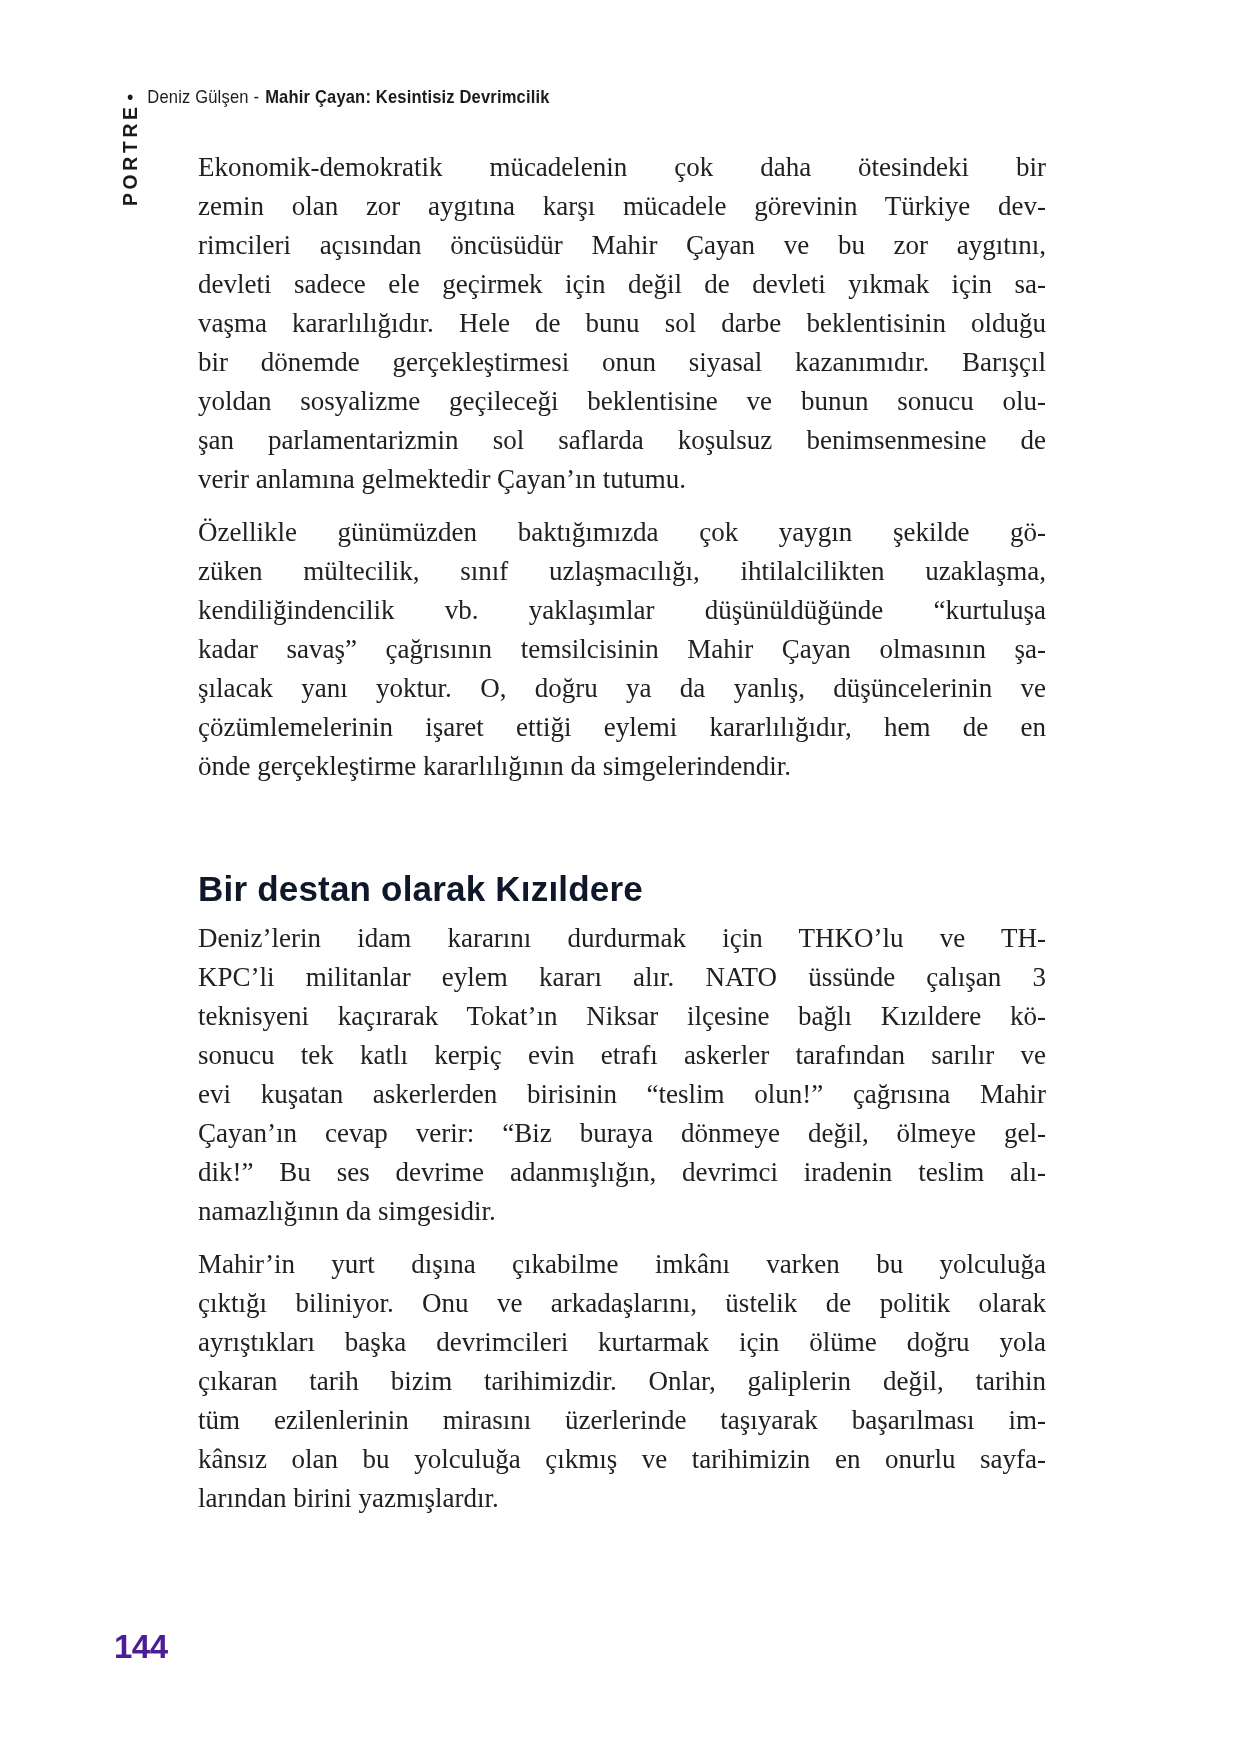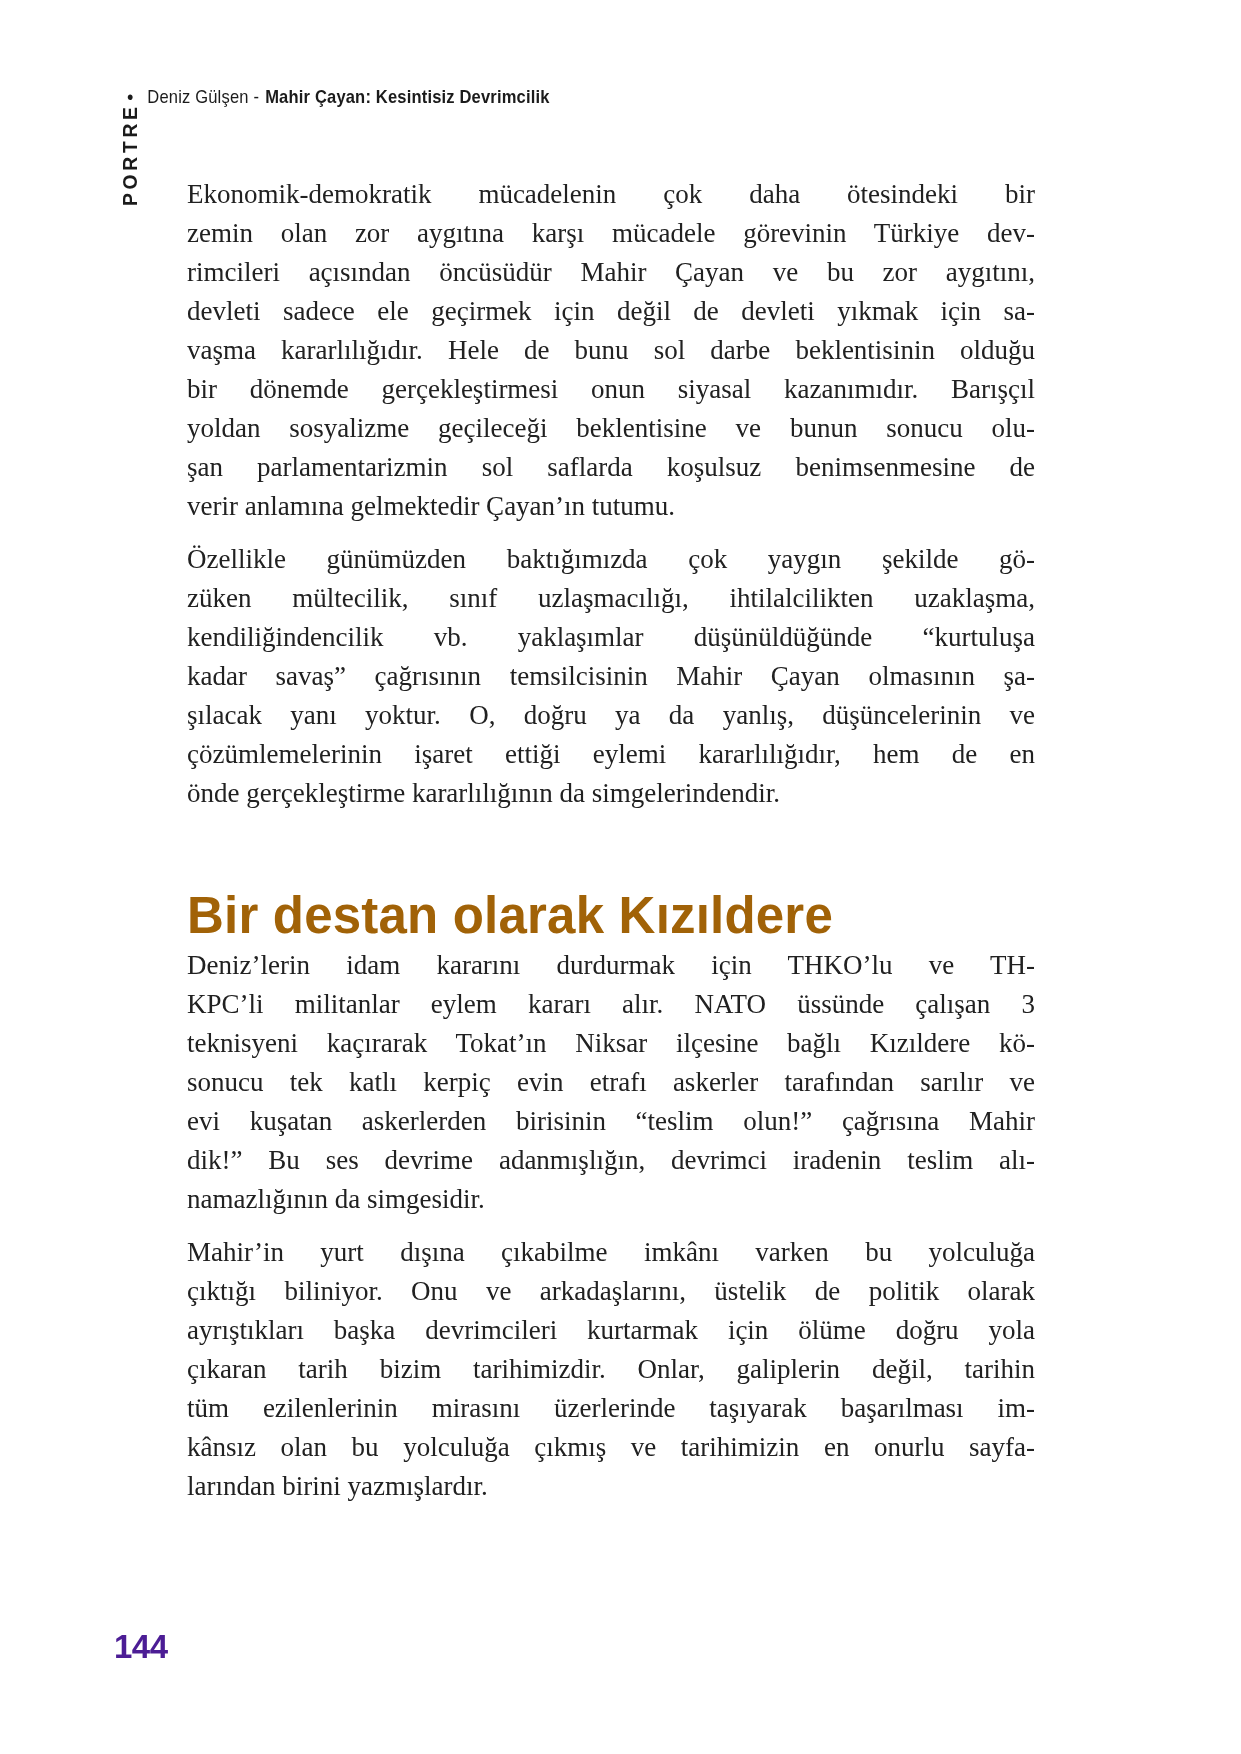--- a/index.html
+++ b/index.html
@@ -51,44 +51,43 @@
     font-weight: 700;
     font-size: 21px;
     letter-spacing: 4px;
     color: #1b1b1b;
     white-space: nowrap;
   }
 
   
   .body-col {
     position: absolute;
-    left: 187px;
+    left: 198px;
     top: 148px;
     width: 848px;
     font-family: "Liberation Serif", serif;
     font-size: 27px;
     line-height: 39px;
     color: #212121;
-    margin-top: 27px;
   }
   .para { margin: 0 0 14px 0; }
   .line {
     display: block;
     text-align: justify;
     text-align-last: justify;
   }
   .line.last { text-align-last: left; }
 
   .section-heading {
     font-family: "Liberation Sans", sans-serif;
     font-weight: 600;
-    font-size: 51px;
+    font-size: 35px;
     line-height: 46px;
     letter-spacing: 0.2px;
-    color: #a16207;
+    color: #0f172a;
     margin: 80px 0 7px 0;
   }
 
   .page-number {
     position: absolute;
     left: 114px;
     top: 1628px;
     font-family: "Liberation Sans", sans-serif;
     font-weight: 700;
     font-size: 33px;
@@ -134,20 +133,21 @@
     </p>
 
     <h2 class="section-heading">Bir destan olarak Kızıldere</h2>
 
     <p class="para">
       <span class="line">Deniz’lerin idam kararını durdurmak için THKO’lu ve TH-</span>
       <span class="line">KPC’li militanlar eylem kararı alır. NATO üssünde çalışan 3</span>
       <span class="line">teknisyeni kaçırarak Tokat’ın Niksar ilçesine bağlı Kızıldere kö-</span>
       <span class="line">sonucu tek katlı kerpiç evin etrafı askerler tarafından sarılır ve</span>
       <span class="line">evi kuşatan askerlerden birisinin “teslim olun!” çağrısına Mahir</span>
+      <span class="line">Çayan’ın cevap verir: “Biz buraya dönmeye değil, ölmeye gel-</span>
       <span class="line">dik!” Bu ses devrime adanmışlığın, devrimci iradenin teslim alı-</span>
       <span class="line last">namazlığının da simgesidir.</span>
     </p>
 
     <p class="para">
       <span class="line">Mahir’in yurt dışına çıkabilme imkânı varken bu yolculuğa</span>
       <span class="line">çıktığı biliniyor. Onu ve arkadaşlarını, üstelik de politik olarak</span>
       <span class="line">ayrıştıkları başka devrimcileri kurtarmak için ölüme doğru yola</span>
       <span class="line">çıkaran tarih bizim tarihimizdir. Onlar, galiplerin değil, tarihin</span>
       <span class="line">tüm ezilenlerinin mirasını üzerlerinde taşıyarak başarılması im-</span>

